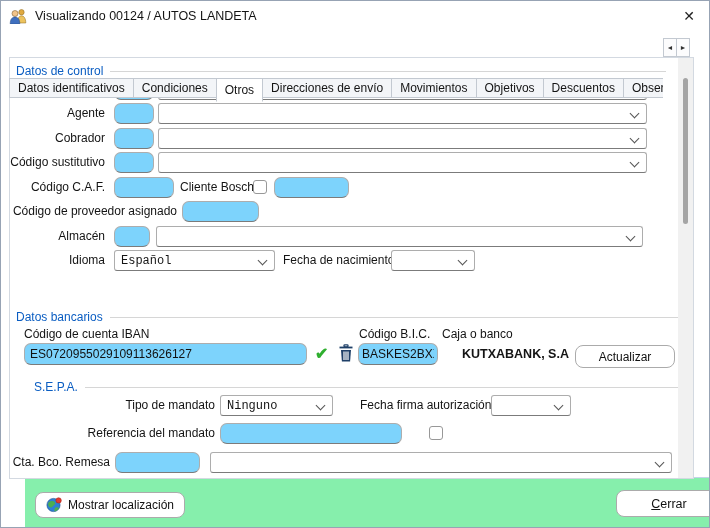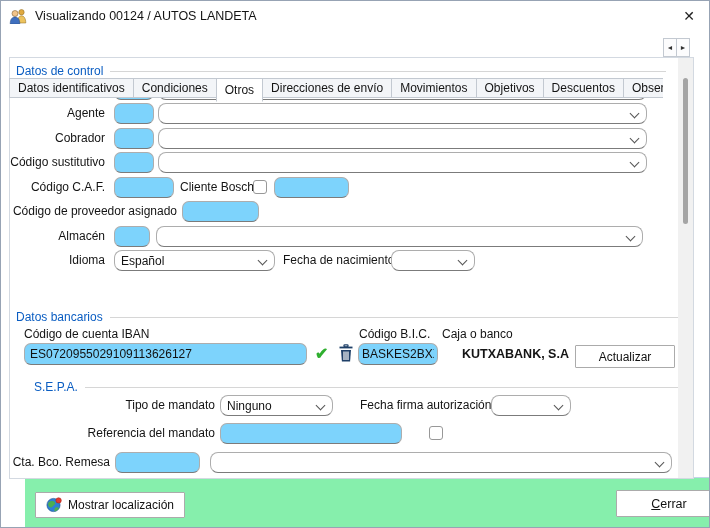--- a/index.html
+++ b/index.html
@@ -35,30 +35,30 @@
   
   .group-head { position:absolute; display:flex; align-items:center; gap:7px; height:14px; }
   .group-title { color:#0a5dc2; white-space:nowrap; }
   .group-line { flex:1; height:1px; background:#d6d6d6; }
   
   .lbl { position:absolute; height:21px; line-height:21px; text-align:right; white-space:nowrap; }
   .lbl.left { text-align:left; }
   .inp { position:absolute; height:21px; border:1px solid #adadad; border-bottom-color:#7b7b7b;
          border-radius:7px; background:#7dd3fc; padding:0 5px; font:inherit; color:#111; }
   .combo { position:absolute; height:21px; border:1px solid #adadad; border-bottom-color:#7b7b7b;
-           border-radius:8px; background:#fff; display:flex; align-items:center; padding:0 20px 0 6px; }
+           border-radius:3px; background:#fff; display:flex; align-items:center; padding:0 20px 0 6px;font-family:Liberation Mono, monospace; }
   .combo .cval { white-space:nowrap; overflow:hidden; }
   .chev { position:absolute; right:8px; top:6px; width:7px; height:7px;
           border-right:1.4px solid #555; border-bottom:1.4px solid #555;
           transform:rotate(45deg); }
   .checkbox { position:absolute; width:14px; height:14px; border:1px solid #989898;
               border-radius:3px; background:#fff; }
   .check-ok { position:absolute; color:#2faf2f; font-weight:700; font-size:16px; line-height:20px; }
   .boldval { position:absolute; font-weight:700; font-size:12.5px; white-space:nowrap;padding-left:20px; }
-  .btn { position:absolute; background:#fff; border:1px solid #ababab; border-radius:1px;
+  .btn { position:absolute; background:#fff; border:1px solid #ababab; border-radius:8px;
          font-family:inherit; font-size:12px; color:#111; }
   
   .footer { position:absolute; left:0; bottom:0; width:100%; height:50px;
             background:#86efac; border-top:1px solid #c2d3e8;margin-left:24px; }
   .btn-mostrar { left:10px; top:14px; height:26px; padding:0 10px;
                  display:flex; align-items:center; gap:6px; }
   .btn-cerrar { right:11px; top:12px; width:106px; height:27px; font-size:12.5px; }
   .btn-cerrar .clabel { display:block; }
   .btn-cerrar .clabel::first-letter { text-decoration:underline; }
   .icon-abs { position:absolute; display:inline-flex; }

